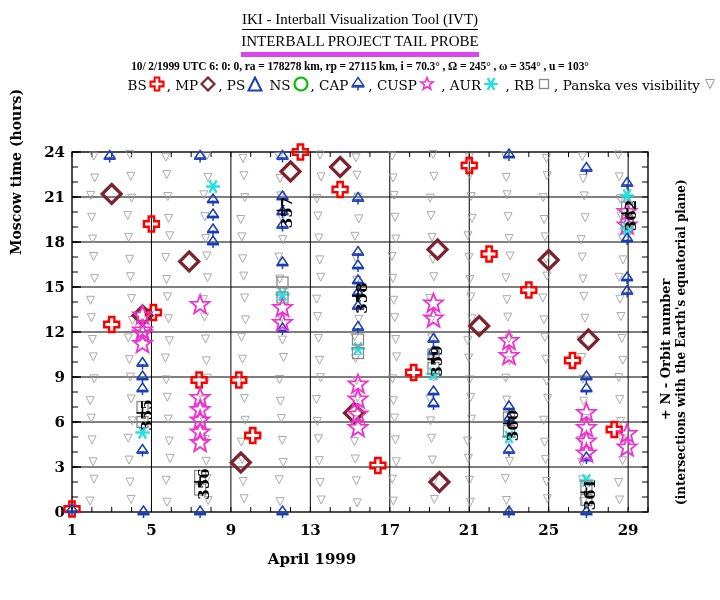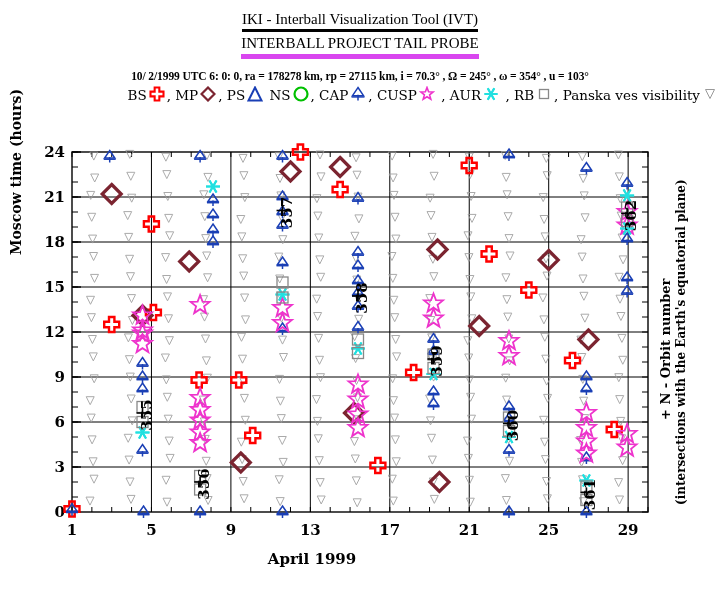--- a/index.html
+++ b/index.html
@@ -4,26 +4,26 @@
 <style>
   html,body{margin:0;padding:0;}
   body{
     width:720px;height:600px;background:#ffffff;
     font-family:"Liberation Serif", serif;
     color:#000;overflow:hidden;position:relative;
   }
   
   .hdr{width:100%;text-align:center;}
   .t1{font-size:15px;padding-top:10px;line-height:18px;display:inline-block;
-      border-bottom:3px solid #000000;padding-bottom:1px;}
+      border-bottom:1px solid #000000;padding-bottom:1px;}
   .t2{font-size:15px;line-height:19px;display:inline-block;
       border-bottom:5px solid #d946ef;padding-bottom:1px;margin-top:2px;}
   .t3{font-size:14.5px;margin-top:13px;line-height:18px;}
   .t4{font-family:"Liberation Serif",serif;font-weight:bold;font-size:11.5px;
-      margin-top:11px;line-height:13px;letter-spacing:-0.1px;}
+      margin-top:3px;line-height:13px;letter-spacing:-0.1px;}
   .t5{font-family:"DejaVu Serif",serif;font-size:15px;margin-top:1px;line-height:19px;
       letter-spacing:0.2px;}
   .legend{font-family:"DejaVu Serif",serif;font-size:13.5px;margin-top:3px;
       line-height:17px;white-space:nowrap;text-align:right;padding-left:8px;}
   .legend .sym{display:inline-block;vertical-align:-2px;margin:0 2px;}
 
   
   #plot{position:absolute;left:0;top:0;width:720px;height:600px;pointer-events:none;}
   .axlabel{position:absolute;font-family:"DejaVu Serif",serif;font-weight:bold;}
   #ylab{left:8px;top:255px;font-size:14px;transform:rotate(-90deg);

